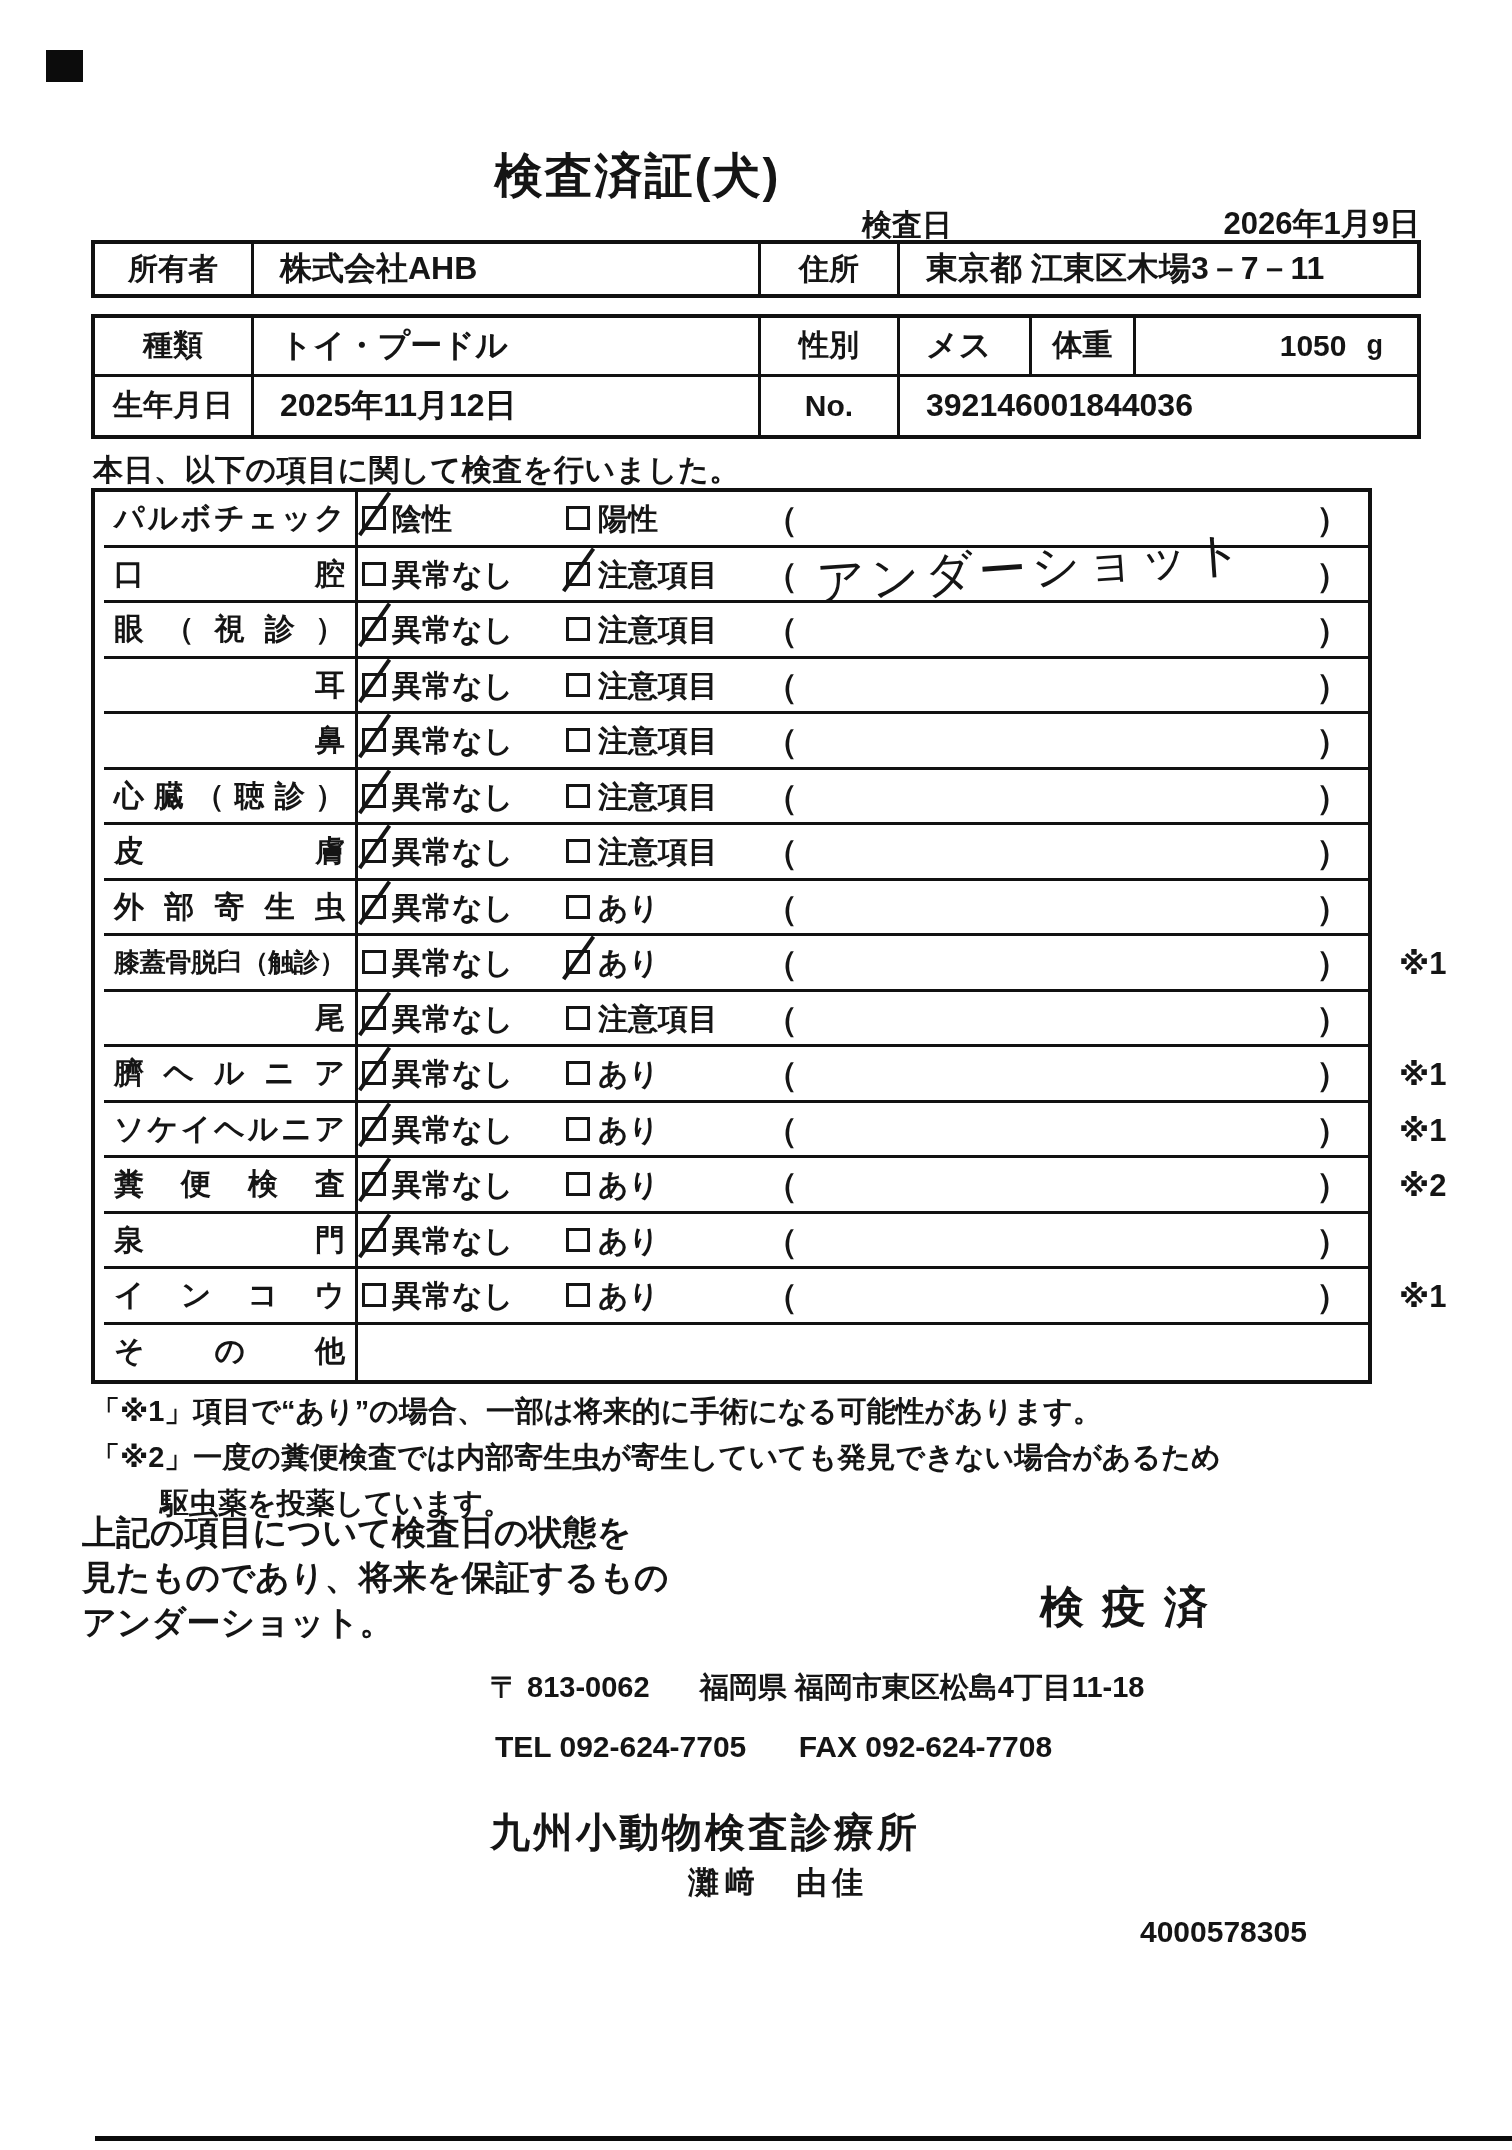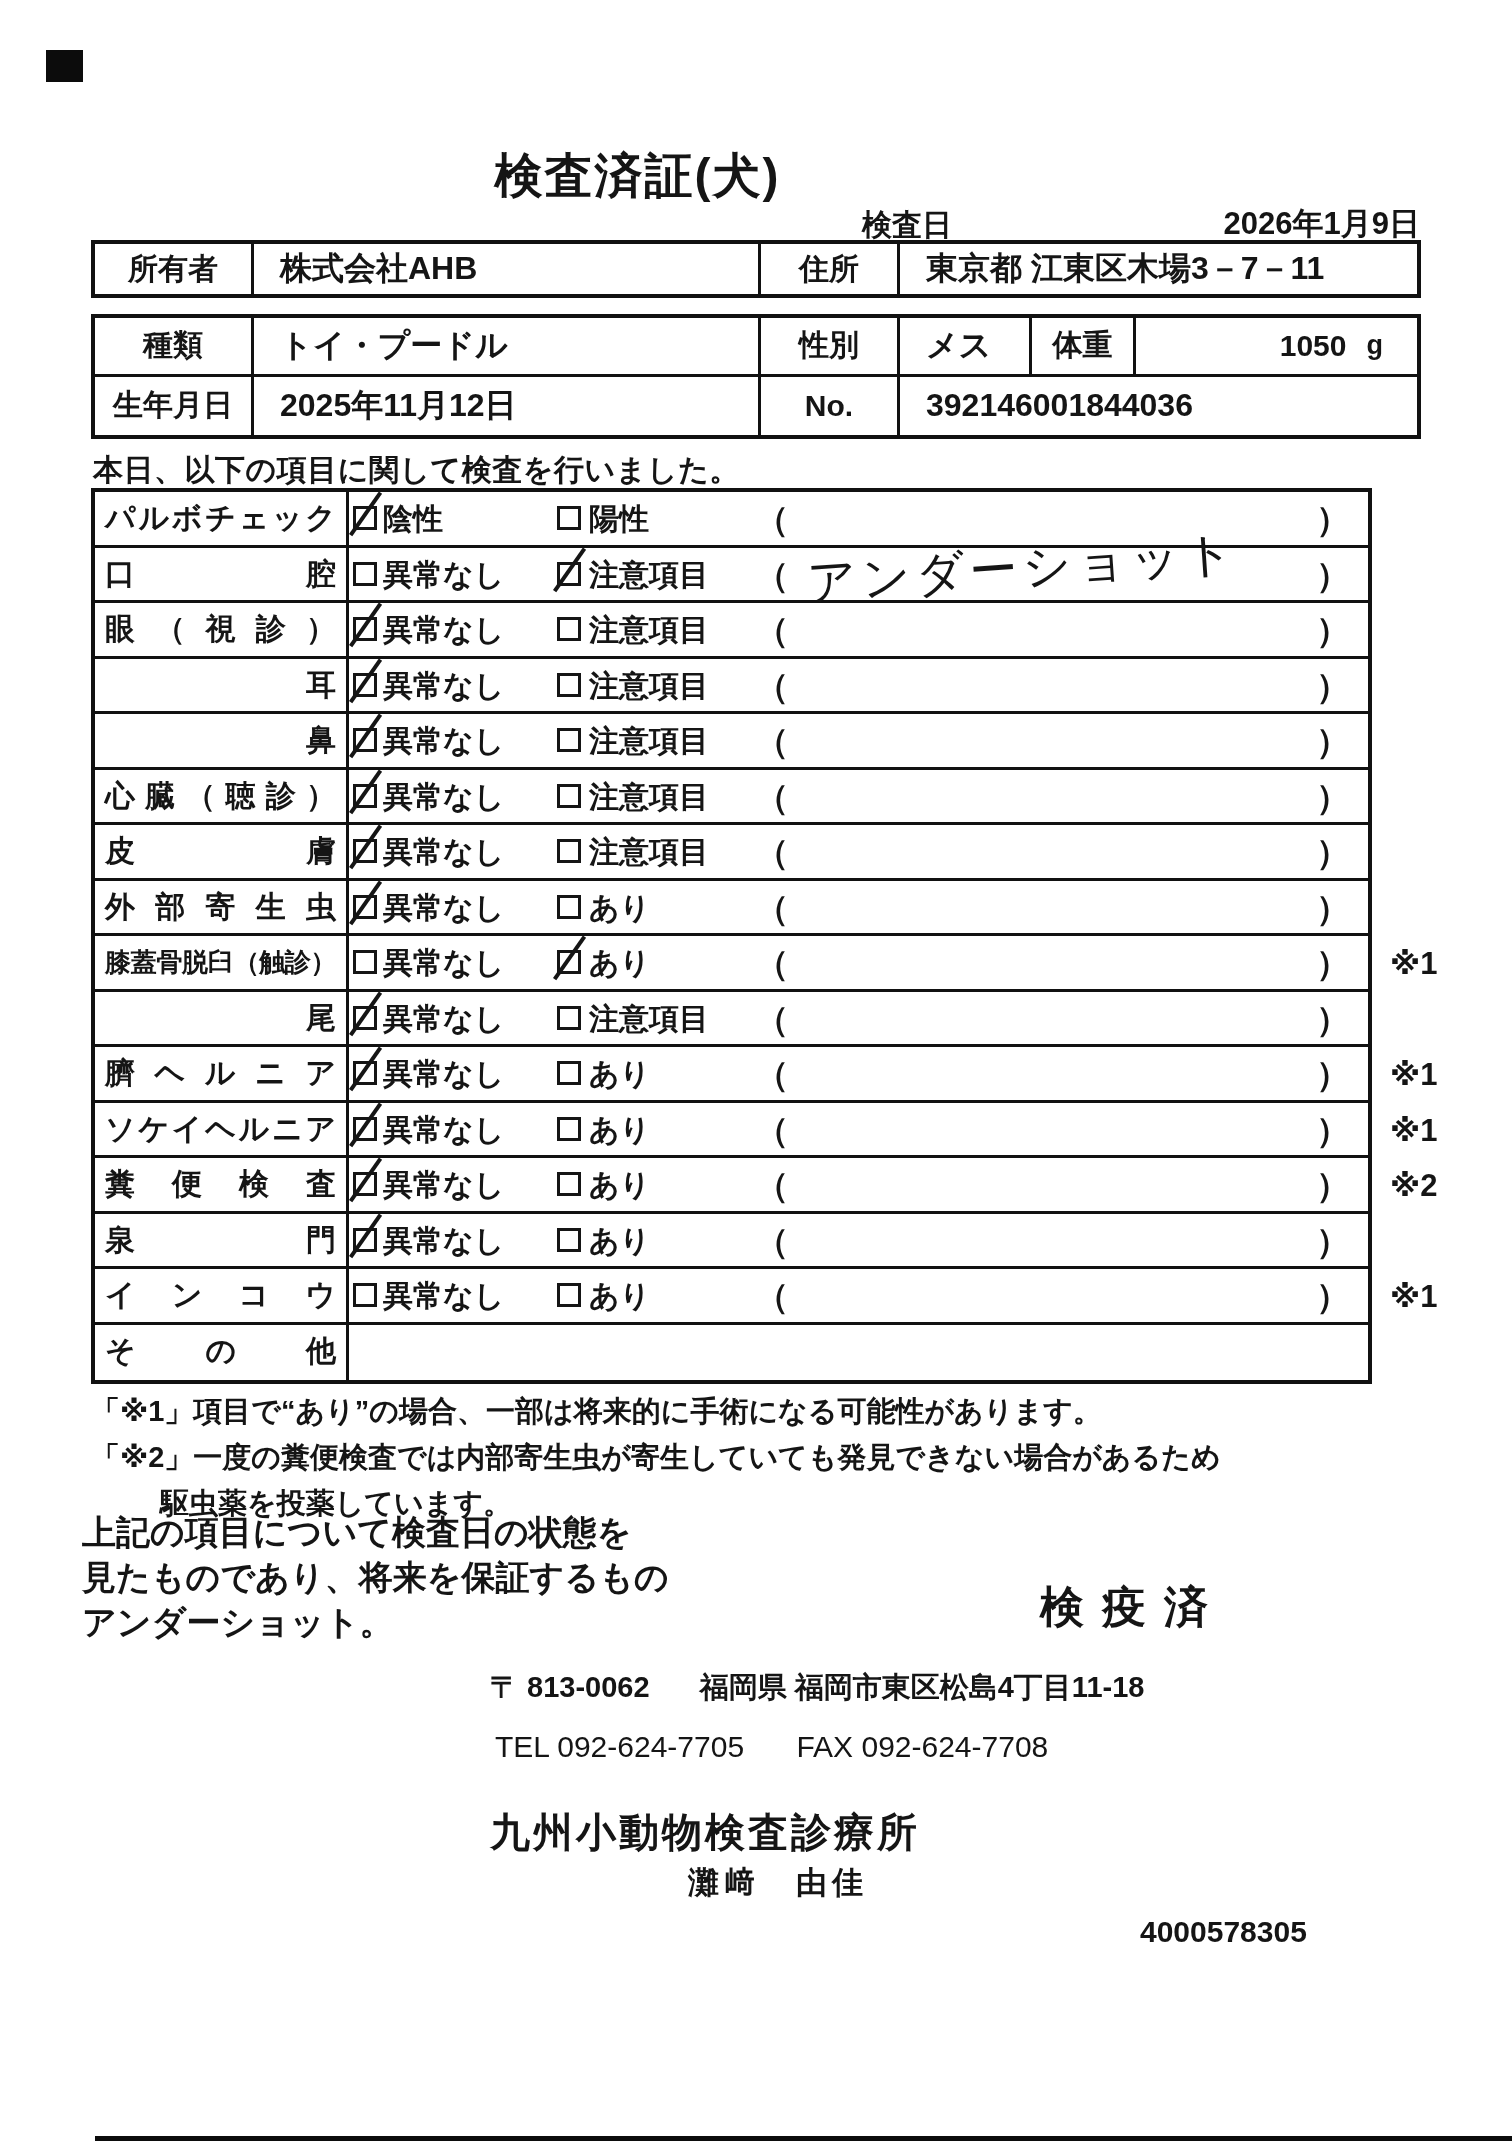--- a/index.html
+++ b/index.html
@@ -32,21 +32,21 @@
   .w-v1{width:507px;}
   .w-l2{width:139px;}
   .w-sex{width:132px;}
   .w-wl{width:104px;}
   .w-wv{flex:1;}
   .w-no{flex:1;}
   .unit{font-size:27px;margin-left:20px;font-weight:600;}
   
   .intro{position:absolute;left:93px;top:450px;font-size:30px;font-weight:700;letter-spacing:.5px;}
   
-  .itable{position:absolute;left:91px;top:488px;width:1281px;border:4px solid #111;box-sizing:border-box;overflow:visible;}
+  .itable{position:absolute;left:91px;top:488px;width:1281px;border:4px solid #111;box-sizing:border-box;overflow:visible;padding-left:9px;}
   .irow{position:relative;display:flex;height:55.5px;box-sizing:border-box;border-bottom:3px solid #111;overflow:visible;}
   .irow:last-child{border-bottom:none;}
   .ilabel{width:254px;box-sizing:border-box;border-right:3px solid #111;padding:0 10px;
           font-size:30px;font-weight:600;line-height:52px;white-space:nowrap;
           text-align:justify;text-align-last:justify;overflow:hidden;}
   .ilabel.small{font-size:26px;letter-spacing:-0.5px;}
   .icontent{position:relative;flex:1;overflow:visible;}
   .iopt{position:absolute;top:0;font-size:30px;font-weight:600;line-height:54px;white-space:nowrap;}
   .opt1{left:34px;}
   .opt2{left:240px;}
@@ -62,21 +62,21 @@
         white-space:nowrap;transform:rotate(-4deg);}
   .mark{position:absolute;left:1295px;top:0;width:110px;font-size:31px;font-weight:600;line-height:55px;}
   
   .note1{position:absolute;left:91px;top:1392px;font-size:29px;font-weight:600;}
   .note2a{position:absolute;left:91px;top:1438px;font-size:29px;font-weight:600;}
   .note2b{position:absolute;left:160px;top:1484px;font-size:29px;font-weight:600;}
   .disclaimer{position:absolute;left:82px;top:1510px;font-size:34px;font-weight:700;line-height:45px;}
   .stamp{position:absolute;left:1040px;top:1578px;font-size:44px;font-weight:700;letter-spacing:18px;white-space:nowrap;}
   .postal-line{position:absolute;left:490px;top:1668px;font-size:29px;font-weight:600;white-space:nowrap;}
   .postal-line .addr{margin-left:42px;}
-  .tel-line{position:absolute;left:495px;top:1730px;font-size:30px;font-weight:400;white-space:nowrap;}
+  .tel-line{position:absolute;left:495px;top:1730px;font-size:30px;font-weight:700;white-space:nowrap;}
   .tel-line .fax{margin-left:44px;}
   .clinic{position:absolute;left:490px;top:1805px;font-size:40px;font-weight:700;letter-spacing:3px;white-space:nowrap;}
   .vet{position:absolute;left:688px;top:1862px;font-size:31px;font-weight:600;letter-spacing:5px;white-space:nowrap;}
   .serial{position:absolute;left:1140px;top:1915px;font-size:30px;font-weight:600;}
 </style>
 </head>
 <body>
 
 <div class="page">
 

